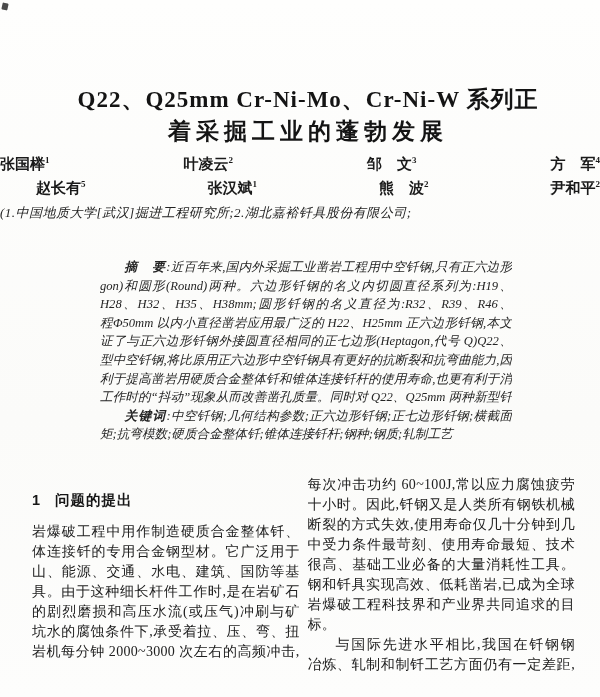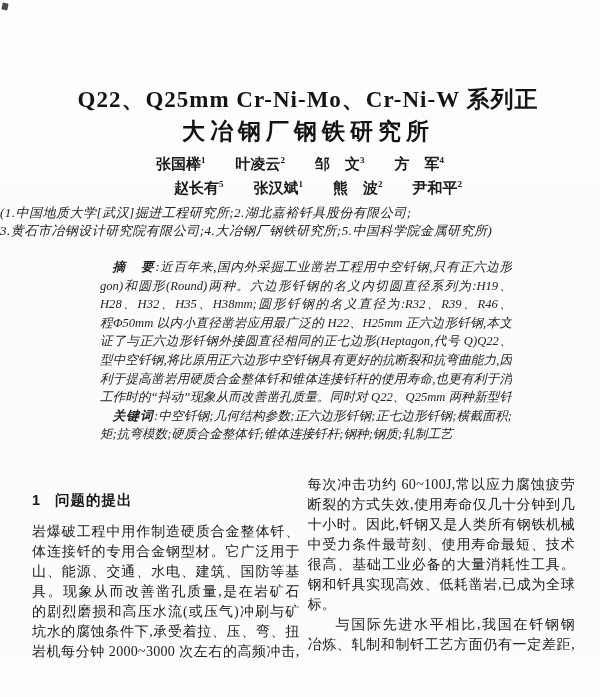--- a/index.html
+++ b/index.html
@@ -17,40 +17,40 @@
     position:absolute;left:2px;top:3px;width:6px;height:7px;
     background:#2a2a2a;border-radius:1px;transform:rotate(12deg);opacity:.85;
   }
   .title{
     position:absolute;left:16px;right:0;text-align:center;margin:0;
     font-size:23px;font-weight:700;color:#141414;
   }
   .title.l1{top:84px;letter-spacing:1px;}
   .title.l2{top:116px;letter-spacing:5px;}
   .authors{
-    position:absolute;left:0;right:0;display:flex;justify-content:center;
+    position:absolute;left:0;right:0;display:flex;justify-content:space-between;
     gap:30px;font-size:15px;font-weight:700;color:#1a1a1a;
   }
   .authors.r1{top:155px;}
   .authors.r2{top:179px;padding-left:36px;}
   .author sup{font-size:9px;font-weight:700;vertical-align:super;line-height:0;}
   .affil{
     position:absolute;left:0;right:0;text-align:left;
     font-size:13px;font-style:italic;color:#222;letter-spacing:.5px;
   }
   .affil.a1{top:204px;}
   .affil.a2{top:222px;}
   .abstract{
     position:absolute;left:100px;right:88px;top:258px;
     font-size:12.6px;font-style:italic;color:#242424;
   }
   .aline{height:18.6px;line-height:18.6px;white-space:nowrap;overflow:hidden;}
   .aline.just{text-align:justify;text-align-last:justify;white-space:normal;}
   .aline.ind1{text-indent:1em;}
-  .alabel{font-weight:700;letter-spacing:1px;}
+  .alabel{font-weight:700;letter-spacing:1px;margin-left:12px;}
   .columns{
     position:absolute;left:32px;right:25px;top:470px;bottom:0;
     display:flex;gap:8px;overflow:hidden;
   }
   .col{flex:1;min-width:0;font-size:14px;color:#202020;}
   .col.left{padding-top:22px;}
   .col.right{padding-top:5px;}
   .sec-heading{
     font-family:Liberation Sans, sans-serif;
     font-weight:700;font-size:14.5px;color:#161616;
@@ -61,67 +61,67 @@
   .bline.just{text-align:justify;text-align-last:justify;white-space:normal;}
   .bline.ind2{text-indent:2em;}
 </style>
 </head>
 <body>
 
 <div class="page">
   <div class="speck"></div>
 
   <h1 class="title l1">Q22、Q25mm Cr-Ni-Mo、Cr-Ni-W 系列正</h1>
-  <h1 class="title l2">大冶钢厂钢铁研究所</h1>
+  <h1 class="title l2">着采掘工业的蓬勃发展</h1>
 
   <div class="authors r1">
     <span class="author"><span>张国榉</span><sup>1</sup></span>
     <span class="author"><span>叶凌云</span><sup>2</sup></span>
     <span class="author"><span>邹　文</span><sup>3</sup></span>
     <span class="author"><span>方　军</span><sup>4</sup></span>
   </div>
   <div class="authors r2">
     <span class="author"><span>赵长有</span><sup>5</sup></span>
     <span class="author"><span>张汉斌</span><sup>1</sup></span>
     <span class="author"><span>熊　波</span><sup>2</sup></span>
     <span class="author"><span>尹和平</span><sup>2</sup></span>
   </div>
 
   <div class="affil a1">(1.中国地质大学[武汉]掘进工程研究所;2.湖北嘉裕钎具股份有限公司;</div>
-  <div class="affil a2">3.黄石市冶钢设计研究院有限公司;4.大冶钢厂钢铁研究所;5.中国科学院金属研究所)</div>
 
   <div class="abstract">
     <div class="aline just ind1"><b class="alabel">摘　要</b><span>:近百年来,国内外采掘工业凿岩工程用中空钎钢,只有正六边形(Hexa-</span></div>
     <div class="aline just">gon)和圆形(Round)两种。六边形钎钢的名义内切圆直径系列为:H19、H22、H25、</div>
     <div class="aline just">H28、H32、H35、H38mm;圆形钎钢的名义直径为:R32、R39、R46、R52mm。针对采掘工</div>
     <div class="aline just">程Φ50mm 以内小直径凿岩应用最广泛的 H22、H25mm 正六边形钎钢,本文提出并论</div>
     <div class="aline just">证了与正六边形钎钢外接圆直径相同的正七边形(Heptagon,代号 Q)Q22、Q25mm 新</div>
     <div class="aline just">型中空钎钢,将比原用正六边形中空钎钢具有更好的抗断裂和抗弯曲能力,因而更有</div>
     <div class="aline just">利于提高凿岩用硬质合金整体钎和锥体连接钎杆的使用寿命,也更有利于消除钎杆</div>
     <div class="aline just">工作时的“抖动”现象从而改善凿孔质量。同时对 Q22、Q25mm 两种新型钎钢的几何</div>
     <div class="aline just ind1"><b class="alabel">关键词</b><span>:中空钎钢;几何结构参数;正六边形钎钢;正七边形钎钢;横截面积;惯性</span></div>
     <div class="aline">矩;抗弯模数;硬质合金整体钎;锥体连接钎杆;钢种;钢质;轧制工艺</div>
   </div>
 
   <div class="columns">
     <div class="col left">
       <div class="sec-heading"><span class="sec-num">1</span><span class="sec-title">问题的提出</span></div>
       <div class="bline just">岩爆破工程中用作制造硬质合金整体钎、锥</div>
       <div class="bline just">体连接钎的专用合金钢型材。它广泛用于矿</div>
       <div class="bline just">山、能源、交通、水电、建筑、国防等基础工业</div>
-      <div class="bline just">具。现象从而改善凿孔质量,是在岩矿石</div>
+      <div class="bline just">具。由于这种细长杆件工作时,是在岩矿石</div>
       <div class="bline just">的剧烈磨损和高压水流(或压气)冲刷与矿</div>
       <div class="bline just">坑水的腐蚀条件下,承受着拉、压、弯、扭和凿</div>
       <div class="bline just">岩机每分钟 2000~3000 次左右的高频冲击,</div>
     </div>
     <div class="col right">
       <div class="bline just">每次冲击功约 60~100J,常以应力腐蚀疲劳</div>
+      <div class="bline just">十小时。因此,钎钢又是人类所有钢铁机械</div>
       <div class="bline just">断裂的方式失效,使用寿命仅几十分钟到几</div>
-      <div class="bline just">十小时。因此,钎钢又是人类所有钢铁机械</div>
       <div class="bline just">中受力条件最苛刻、使用寿命最短、技术含量</div>
       <div class="bline just">很高、基础工业必备的大量消耗性工具。随</div>
       <div class="bline just">钢和钎具实现高效、低耗凿岩,已成为全球凿</div>
+      <div class="bline just">岩爆破工程科技界和产业界共同追求的目</div>
       <div class="bline">标。</div>
       <div class="bline just ind2">与国际先进水平相比,我国在钎钢钢种、</div>
       <div class="bline just">冶炼、轧制和制钎工艺方面仍有一定差距,导</div>
     </div>
   </div>
 </div>
 
 </body></html>

